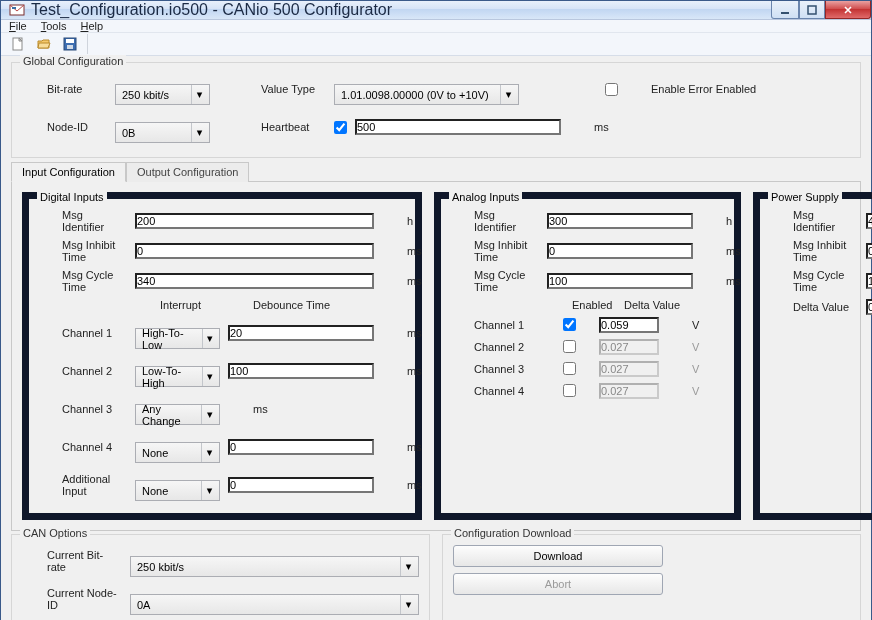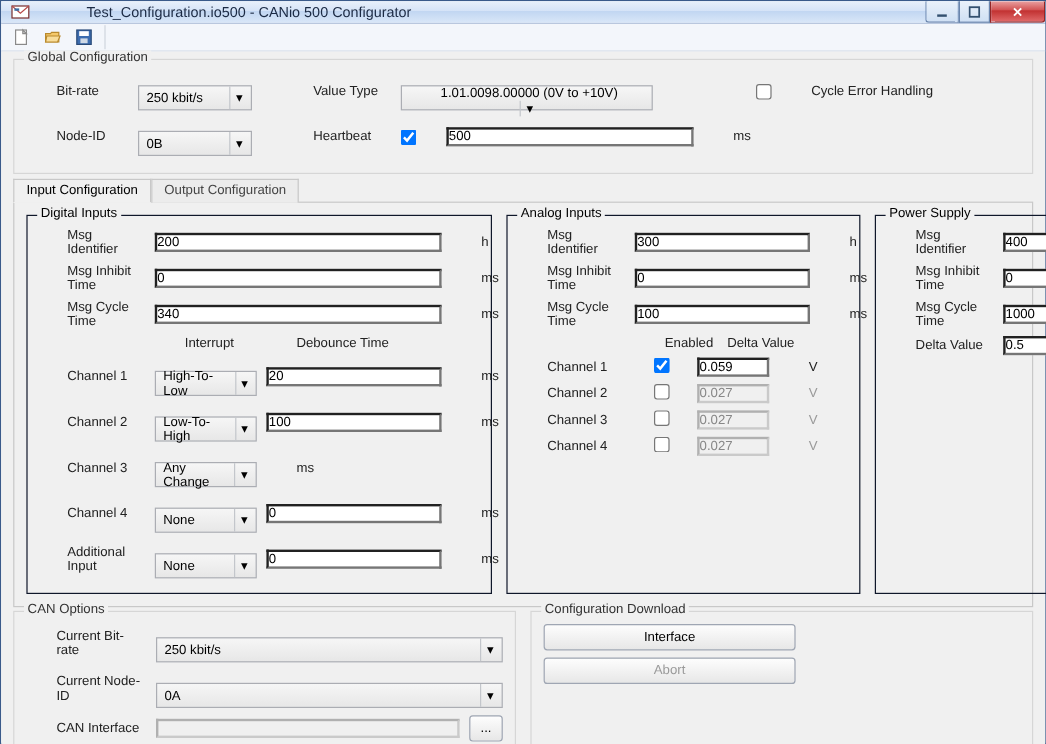--- a/index.html
+++ b/index.html
@@ -1,21 +1,21 @@
 <!DOCTYPE html>
 <html><head>
 <meta charset="utf-8">
 <style>
 * { box-sizing: border-box; margin: 0; padding: 0; font-family: "Segoe UI", Tahoma, sans-serif; font-size: 11px; }
 body { background: #6e8bb3; padding: 0; width: 872px; height: 620px; overflow: hidden; }
 
 .window { width: 872px; height: 620px; background: #fff; border: 1px solid #3a5a8a; display: flex; flex-direction: column; }
 .titlebar { height: 30px; background: linear-gradient(to bottom, #e8f0fb 0%, #d5e3f7 45%, #c1d6f2 46%, #d9e7f8 100%); display: flex; align-items: center; padding: 0 0 0 8px; border-bottom: 1px solid #b9c7de; }
 .titlebar .app-icon { width: 16px; height: 16px; margin-right: 6px; }
-.titlebar .title { flex: 1; color: #1b2a44; font-size: 12px; margin-left: 41px; }
+.titlebar .title { flex: 1; color: #1b2a44; font-size: 16px; }
 .winbtns { display: flex; height: 100%; align-items: flex-start; }
 .winbtn { width: 28px; height: 18px; margin-top: 0; border: 1px solid #6a85ad; border-top: none; background: linear-gradient(to bottom,#eaf1fa,#cfe0f4); display:flex; align-items:center; justify-content:center; }
 .winbtn.min{border-radius:0 0 0 3px;}
 .winbtn.max{width:26px;}
 .winbtn.close{ width:46px; background: linear-gradient(to bottom,#e9a0a0,#d15050 45%,#c13030 46%,#e06a6a); border-color:#932626; border-radius:0 0 3px 0;}
 .winbtn svg{width:10px;height:10px;}
 
 .menubar { height: 22px; background: #f3f6fb; display:flex; align-items:center; padding: 0 8px; gap: 14px; border-bottom:1px solid #e1e6ee;}
 .menubar span{ color:#222; }
 .menubar span u{text-decoration: underline;}
@@ -39,22 +39,22 @@
 input.field{background:#fff;}
 input.field:disabled{background:#f0f0f0;color:#888;}
 .chk{width:13px;height:13px;}
 
 .tabs{display:flex;text-align:right;}
 .tab{border:1px solid #c8c8c8;border-bottom:none;background:#f0f0f0;padding:3px 10px 3px 10px;position:relative;top:1px;}
 .tab.active{background:#f0f0f0;border-bottom:1px solid #f0f0f0;z-index:2;}
 .tab.inactive{background:#ececec;color:#444;}
 .tabbody{border:1px solid #c8c8c8;background:#f0f0f0;padding:10px;display:flex;gap:12px;}
 
-.subgroup{border:1px solid #0f172a;flex:1;padding:10px 8px 6px 8px;position:relative;}
-.subgroup>.legend{position:absolute;top:-8px;left:8px;background:#f0f0f0;padding:0 3px;} .w60{width:60px;} .w85{width:85px;} .w90{width:90px;} .w95{width:95px;} .w100{width:100px;} .w230{width:210px;flex-direction:column;}
+.subgroup{border:7px solid #0f172a;flex:1;padding:10px 8px 6px 8px;position:relative;}
+.subgroup>.legend{position:absolute;top:-8px;left:8px;background:#f0f0f0;padding:0 3px;} .w60{width:60px;} .w85{width:85px;} .w90{width:90px;} .w95{width:95px;} .w100{width:100px;} .w230{width:185px;}
 
 .btn{height:22px;border:1px solid #9fa6b3;background:linear-gradient(#fdfdfd,#e7e7e7);border-radius:3px;display:flex;align-items:center;justify-content:center;}
 .btn.disabled{color:#9a9a9a;}
 
 .bottom{display:flex;gap:12px;}
 .bottom .groupbox{flex:1;}
 
 .statusbar{height:22px;background:#f0f0f0;border-top:1px solid #d6d6d6;display:flex;justify-content:flex-end;align-items:center;padding-right:4px;}
 .grip{width:16px;height:16px;background:
   radial-gradient(circle at 12px 4px,#9a9a9a 1px,transparent 1px),
@@ -90,20 +90,25 @@
           </svg>
         </div>
       <div class="winbtn close">
           <svg viewBox="0 0 10 10">
             <path d="M2 2 L8 8 M8 2 L2 8" stroke="#fff" stroke-width="1.6"></path>
           </svg>
         </div>
     </div>
   </div>
 
+  <div class="menubar">
+    <span><u>F</u><span></span>ile</span>
+    <span><u>T</u>ools</span>
+    <span><u>H</u>elp</span>
+  </div>
 
   <div class="toolbar">
     <div class="tbtn">
         <svg width="16" height="16" viewBox="0 0 16 16">
           <rect x="3" y="2" width="9" height="12" fill="#fff" stroke="#8a8a8a"></rect>
           <path d="M9 2 L12 5 L9 5 Z" fill="#d6d6d6" stroke="#8a8a8a"></path>
         </svg>
       </div>
     <div class="tbtn">
         <svg width="16" height="16" viewBox="0 0 16 16">
@@ -132,32 +137,32 @@
             <span class="arrow">▾</span>
           </div>
         <span style="width:10px;"></span>
         <span class="lbl w90">Value Type</span>
         <div class="combo w230">
             <span>1.01.0098.00000 (0V to +10V)</span>
             <span class="arrow">▾</span>
           </div>
         <span style="width:70px;"></span>
         <input type="checkbox" class="chk" style="">
-        <span class="lbl">Cycle Error Handling</span>
+        <span class="lbl">Enable Error Enabled</span>
       </div>
       <div class="row">
         <span class="lbl w85">Node-ID</span>
         <div class="combo w95">
             <span>0B</span>
             <span class="arrow">▾</span>
           </div>
         <span style="width:10px;"></span>
         <span class="lbl w90">Heartbeat</span>
         <input type="checkbox" class="chk" checked="" style="">
-        <input class="field" style="width: 206px; margin-left: 17px;" value="500">
+        <input class="field" style="width: 206px;" value="500">
         <span class="lbl">ms</span>
       </div>
     </div>
 
     <div>
       <div class="tabs">
         <div class="tab active">Input Configuration</div>
         <div class="tab inactive">Output Configuration</div>
       </div>
       <div class="tabbody">
@@ -320,21 +325,21 @@
           </div>
         <div class="row">
             <span class="lbl w100">CAN Interface</span>
             <input class="field" disabled="" style="flex: 1 1 0%;" value="">
             <div class="btn" style="width:28px">...</div>
           </div>
       </div>
       <div class="groupbox">
         <div class="legend">Configuration Download</div>
         <div class="row">
-            <div class="btn" style="width:210px">Interface</div>
+            <div class="btn" style="width:210px">Download</div>
           </div>
         <div class="row">
             <div class="btn disabled" style="width:210px">Abort</div>
           </div>
       </div>
     </div>
 
   </div>
 
   <div class="statusbar">

